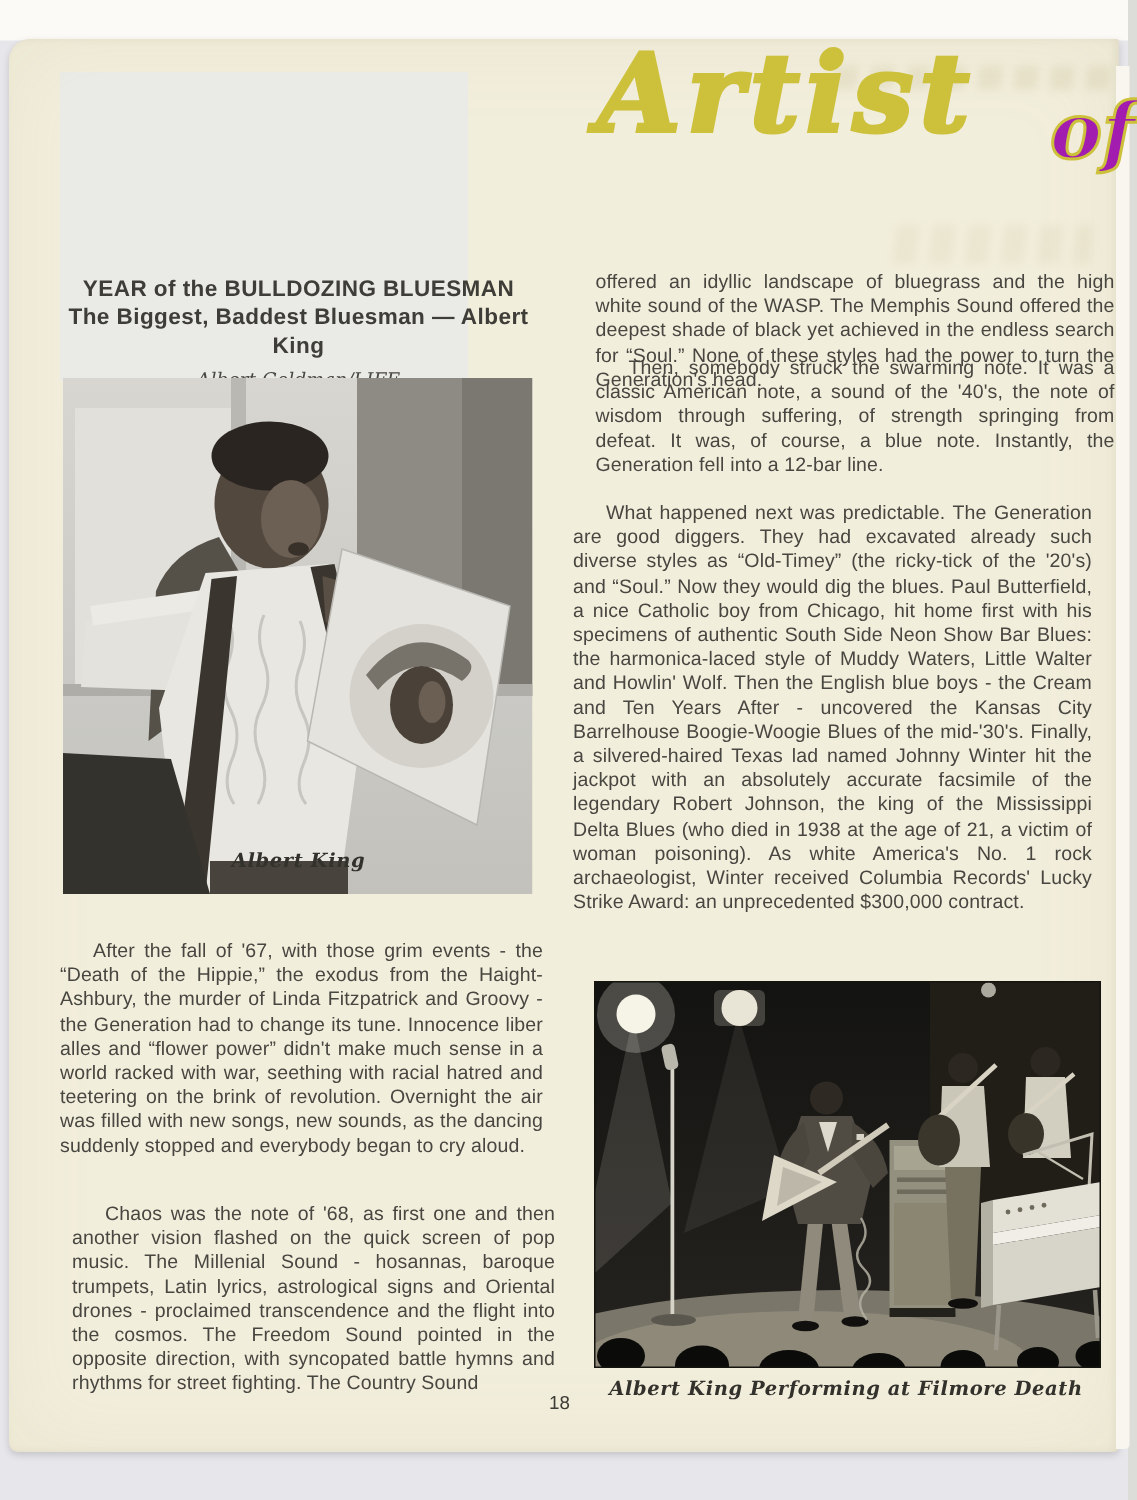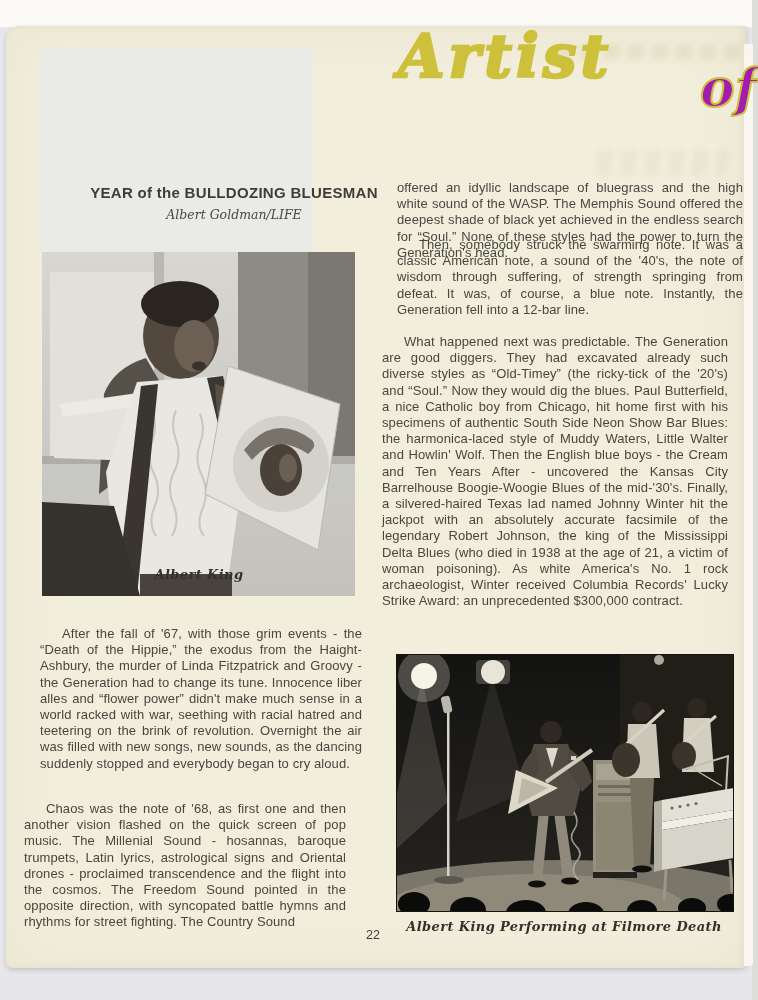--- a/index.html
+++ b/index.html
@@ -21,32 +21,32 @@
   .edge-sliver{position:absolute;left:744px;top:44px;width:9px;height:922px;background:#f8f6ef;border-radius:0 0 3px 0;}
   .ghost-panel{position:absolute;left:40px;top:48px;width:272px;height:206px;background:#e9eae7;opacity:.85;}
   .ghost-bar{position:absolute;filter:blur(3px);opacity:.12;background:repeating-linear-gradient(90deg,#9a8f4a 0 16px,transparent 16px 24px);transform:skewX(-6deg);}
   #ghost-bar-1{left:556px;top:44px;width:184px;height:16px;}
   #ghost-bar-2{left:596px;top:150px;width:132px;height:26px;opacity:.08;}
 
   
   .masthead-script{
     position:absolute;left:398px;top:26px;
     font-family:"DejaVu Serif",serif;font-style:italic;font-weight:bold;
-    font-size:60px;line-height:1;letter-spacing:4px;
+    font-size:72px;line-height:1;letter-spacing:4px;
     color:#cdc13c;-webkit-text-stroke:2.5px #cdc13c;
   }
   .masthead-of{
     position:absolute;left:700px;top:62px;
     font-family:"DejaVu Serif",serif;font-style:italic;font-weight:bold;
     font-size:52px;line-height:1;
     color:#a21caf;-webkit-text-stroke:2px #cdc13c;
   }
 
   
-  .headline{position:absolute;left:38px;top:183px;width:322px;text-align:center;color:#3e3d38;margin-left:35px;}
+  .headline{position:absolute;left:38px;top:183px;width:322px;text-align:center;color:#3e3d38;}
   .headline-l1,.headline-l2{font-weight:bold;font-size:15px;line-height:19px;letter-spacing:.3px;}
   .byline{font-family:"DejaVu Serif",serif;font-style:italic;font-size:12.5px;margin-top:5px;color:#4a4843;}
 
   .photo1{position:absolute;left:42px;top:252px;width:313px;height:344px;}
   .photo2{position:absolute;left:396px;top:654px;width:338px;height:258px;}
   svg{display:block;}
 
   .caption{
     position:absolute;text-align:center;
     font-family:"DejaVu Serif",serif;font-style:italic;font-weight:bold;
@@ -54,21 +54,21 @@
   }
   #caption-portrait{left:38px;top:567px;width:322px;}
   #caption-performance{left:388px;top:919px;width:352px;}
 
   .para{
     position:absolute;text-align:justify;
     font-size:13px;line-height:16.2px;color:#484640;letter-spacing:.1px;
   }
   .indent{text-indent:22px;}
   #para-l1{left:40px;top:626px;width:322px;}
-  #para-l2{left:24px;top:801px;width:322px;}
+  #para-l2{left:48px;top:801px;width:322px;}
   #para-r1{left:397px;top:140px;width:346px;margin-top:40px;}
   #para-r2{left:397px;top:237px;width:346px;}
   #para-r3{left:382px;top:334px;width:346px;}
 
   .page-num{position:absolute;left:366px;top:928px;font-size:12.5px;color:#3d3c37;}
 </style>
 </head>
 <body>
 
 <div class="top-strip"></div>
@@ -77,20 +77,21 @@
 <div class="edge-sliver"></div>
 <div class="ghost-panel"></div>
 <div class="ghost-bar" id="ghost-bar-1"></div>
 <div class="ghost-bar" id="ghost-bar-2"></div>
 
 <div class="masthead-script">Artist</div>
 <div class="masthead-of">of</div>
 
 <div class="headline">
   <div class="headline-l1">YEAR of the BULLDOZING BLUESMAN</div>
+  <div class="headline-l2">The Biggest, Baddest Bluesman — Albert King</div>
   <div class="byline">Albert Goldman/LIFE</div>
 </div>
 
 <div class="photo1">
 <svg width="313" height="344" viewBox="0 0 313 344">
   <defs>
     <linearGradient id="p1bg" x1="0" y1="0" x2="0" y2="1">
       <stop offset="0" stop-color="#dcdbd6"></stop>
           <stop offset="1" stop-color="#c6c5c0"></stop>
     </linearGradient>
@@ -220,13 +221,13 @@
     <ellipse cx="190" cy="260" rx="18" ry="12"></ellipse>
     <ellipse cx="246" cy="257" rx="15" ry="11"></ellipse>
     <ellipse cx="296" cy="254" rx="14" ry="10"></ellipse>
     <ellipse cx="335" cy="250" rx="14" ry="10"></ellipse>
   </g>
   <rect x="0.5" y="0.5" width="337" height="257" fill="none" stroke="#15140f" stroke-width="1"></rect>
 </svg>
 </div>
 <div class="caption" id="caption-performance">Albert King Performing at Filmore Death</div>
 
-<div class="page-num">22</div>
+<div class="page-num">18</div>
 
 </body></html>

